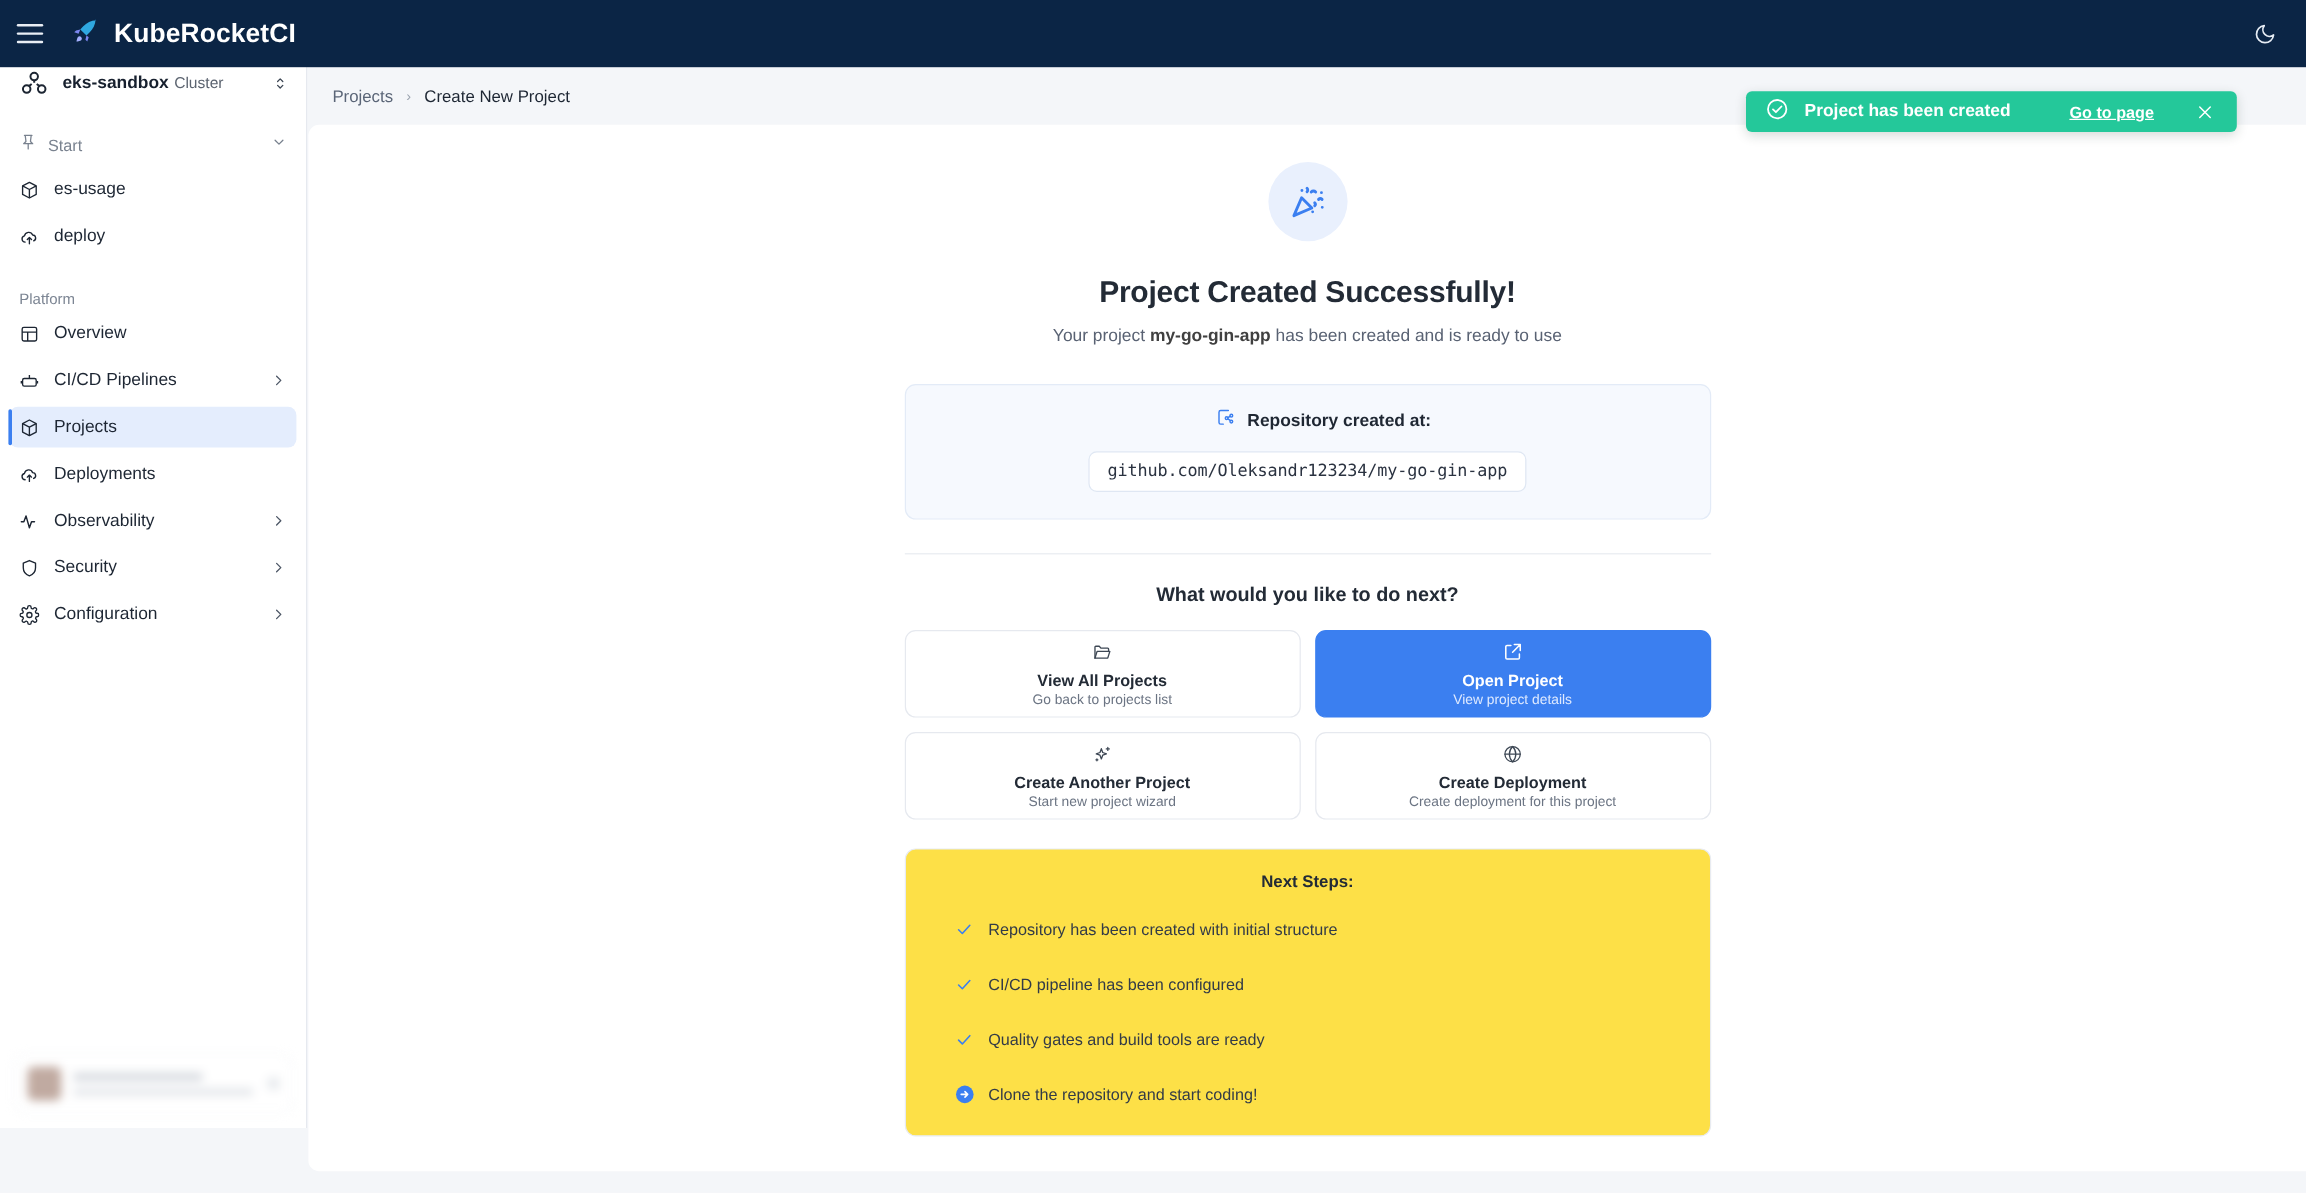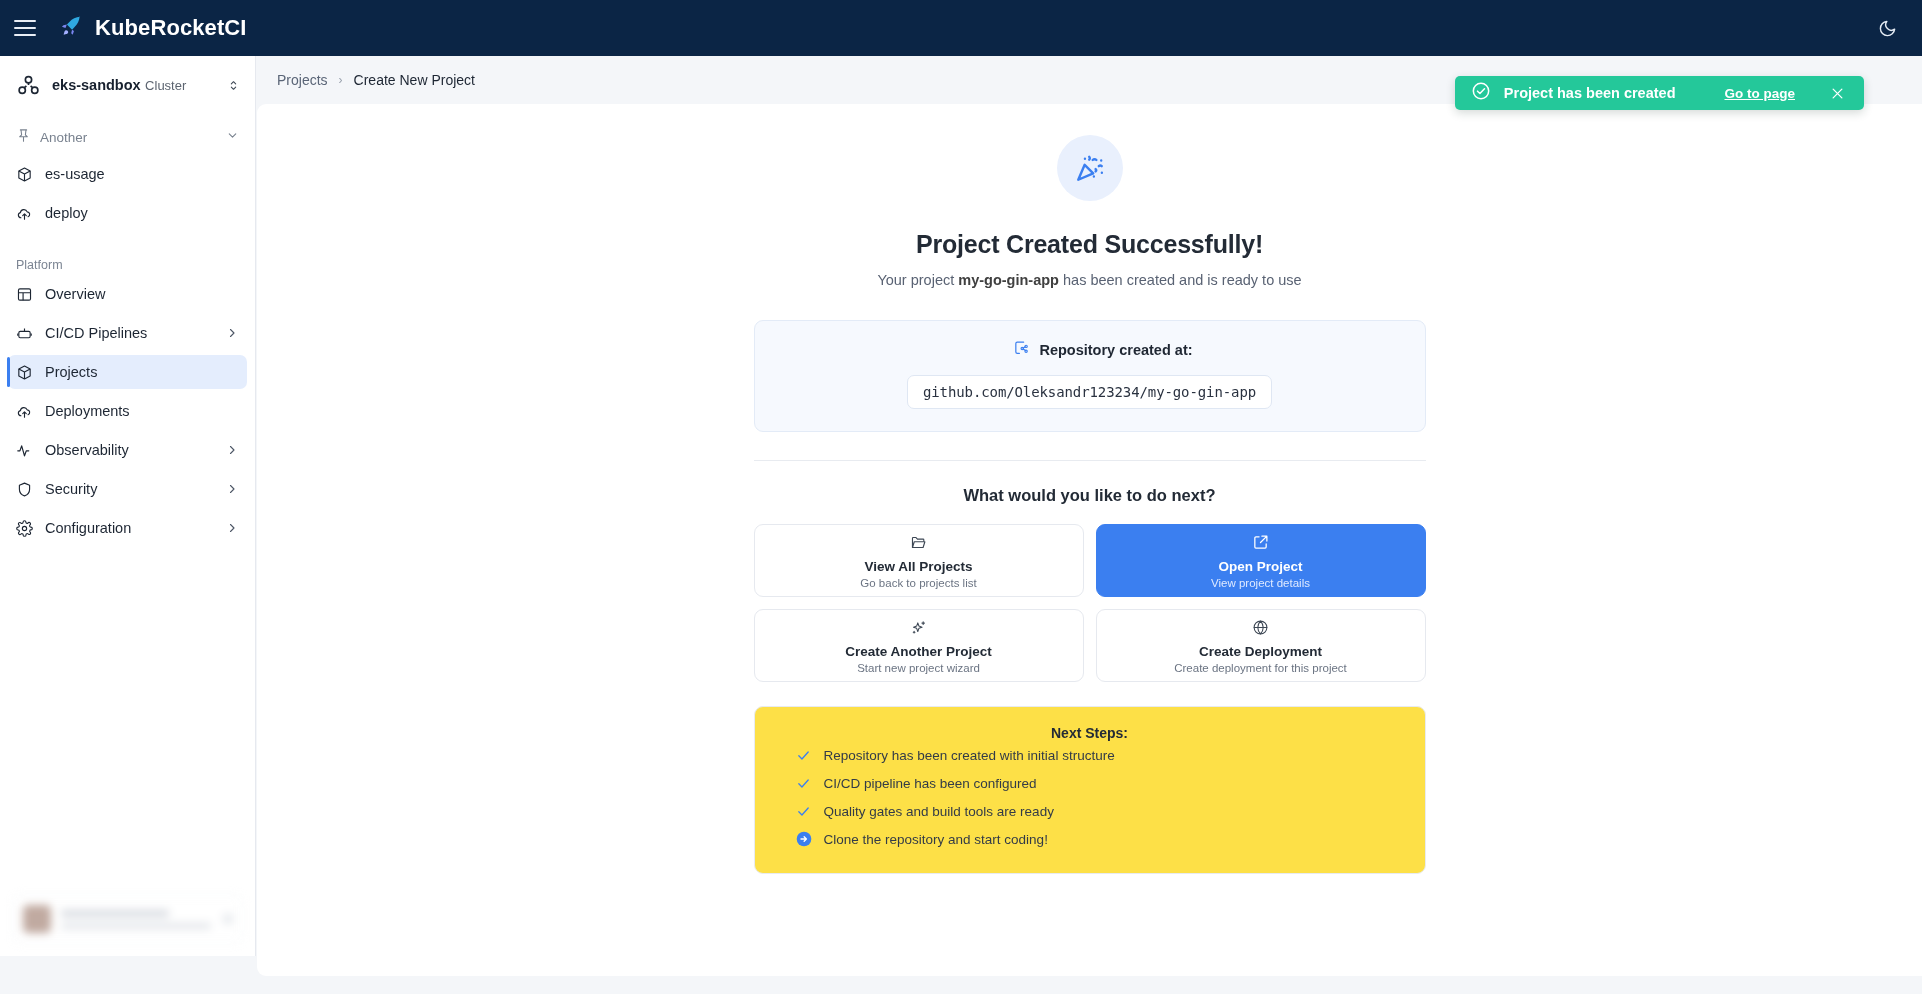--- a/index.html
+++ b/index.html
@@ -30,21 +30,21 @@
     color: #ffffff; font-size: 22px; font-weight: bold; letter-spacing: .1px;
   }
   .moon-btn {
     position: absolute; right: 20px; top: 50%; transform: translateY(-50%);
     width: 30px; height: 30px; display: flex; align-items: center; justify-content: center;
     cursor: pointer;
   }
 
   
   .sidebar {
-    position: absolute; top: 56px; left: 0;
+    position: absolute; top: 40px; left: 0;
     width: 256px; height: 900px;
     background: #ffffff;
     border-right: 1px solid #e6e9ef;
     z-index: 30;
   }
   .cluster-row {
     display: flex; align-items: center;
     height: 58px; padding: 0 14px 0 13px;
     cursor: pointer;
   }
@@ -172,21 +172,21 @@
 
   .steps {
     width: 672px; margin: 24px auto 0;
     border: 1px solid #e8ebf0; border-radius: 9px;
     background: #fde047;
     padding: 18px 16px 20px;
   }
   .steps-title { text-align: center; font-size: 14px; font-weight: bold; color: #232b36; }
   .step {
     display: flex; align-items: center; gap: 11px;
-    padding: 0 24px; height: 28px; margin-top: 0;
+    padding: 0 24px; height: 28px; margin-top: 18px;
   }
   .step .sico { width: 18px; flex: 0 0 18px; display: flex; align-items: center; justify-content: center; }
   .step .stxt { font-size: 13.5px; color: #333b47; }
 
   
   .toast {
     position: absolute; right: 58px; top: 76px;
     height: 34px; min-width: 330px;
     background: #24c89a; border-radius: 5px;
     display: flex; align-items: center; padding: 0 19px 0 16px; gap: 13px;
@@ -248,21 +248,21 @@
       </svg>
     </span>
   </div>
 
   <div class="pinned-row">
     <span>
       <svg width="15" height="15" viewBox="0 0 24 24" fill="none" stroke="#79828f" stroke-width="1.7" stroke-linecap="round" stroke-linejoin="round">
         <path d="M7 3h10M8 3l1 8-3 3h12l-3-3 1-8M12 14v7"></path>
       </svg>
     </span>
-    <span class="pinned-label">Another</span>
+    <span class="pinned-label">Start</span>
     <span>
       <svg width="13" height="13" viewBox="0 0 24 24" fill="none" stroke="#79828f" stroke-width="2" stroke-linecap="round" stroke-linejoin="round">
           <path d="M6 9l6 6 6-6"></path>
         </svg>
     </span>
   </div>
 
   <div class="nav-item">
     <span class="ico">
       <svg width="17" height="17" viewBox="0 0 24 24" fill="none" stroke="#1d2633" stroke-width="1.6" stroke-linejoin="round">

